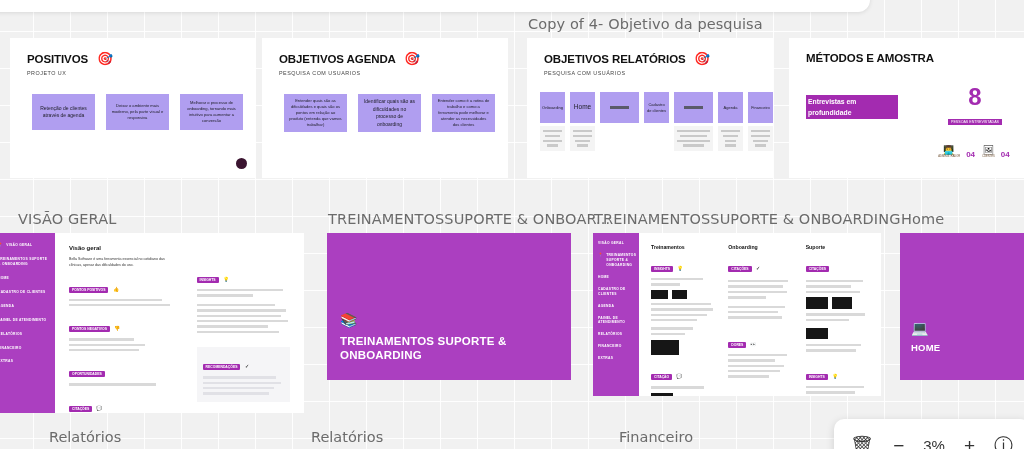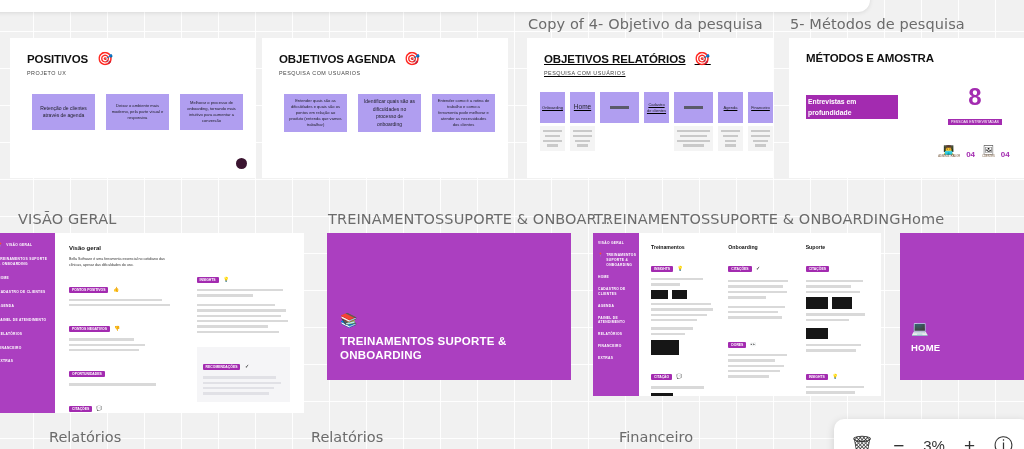--- a/index.html
+++ b/index.html
@@ -219,21 +219,21 @@
       </div>
       <div class="slide-sub">PESQUISA COM USUARIOS</div>
       <div class="notes-row">
         <div class="note">Entender quais são as dificuldades e quais são os pontos em relação ao produto (entenda que vamos trabalhar)</div>
         <div class="note big">Identificar quais são as dificuldades no processo de onboarding</div>
         <div class="note">Entender como é a rotina de trabalho e como a ferramenta pode melhorar e atender as necessidades dos clientes</div>
       </div>
     </div>
   </div>
 
-  <div class="frame" style="left:527px; top:38px; width:246px; height:140px;text-decoration:underline;">
+  <div class="frame" style="left:527px; top:38px; width:246px; height:140px;">
     <div class="frame-title">Copy of 4- Objetivo da pesquisa</div>
     <div class="frame-body">
       <div class="slide-head">
         <span class="slide-title">OBJETIVOS RELATÓRIOS</span>
         <span class="dart">🎯</span>
       </div>
       <div class="slide-sub">PESQUISA COM USUÁRIOS</div>
       <div class="col-row">
         <div class="col">
           <div class="col-head">Onboarding</div>
@@ -288,21 +288,20 @@
               <i></i>
               <i class="m"></i>
               <i class="s"></i>
             </div>
         </div>
       </div>
     </div>
   </div>
 
   <div class="frame" style="left:789px; top:38px; width:246px; height:140px;">
-    <div class="frame-title">5- Métodos de pesquisa</div>
     <div class="frame-body">
       <div class="slide-head">
         <span class="slide-title">MÉTODOS E AMOSTRA</span>
       </div>
       <div style="position:absolute; left:17px; top:57px; width:92px;">
         <span class="hl-purple">Entrevistas em profundidade</span>
       </div>
       <div style="position:absolute; left:142px; top:48px; width:88px; text-align:center;">
         <div class="big-num">8</div>
         <div class="num-cap">PESSOAS ENTREVISTADAS</div>

